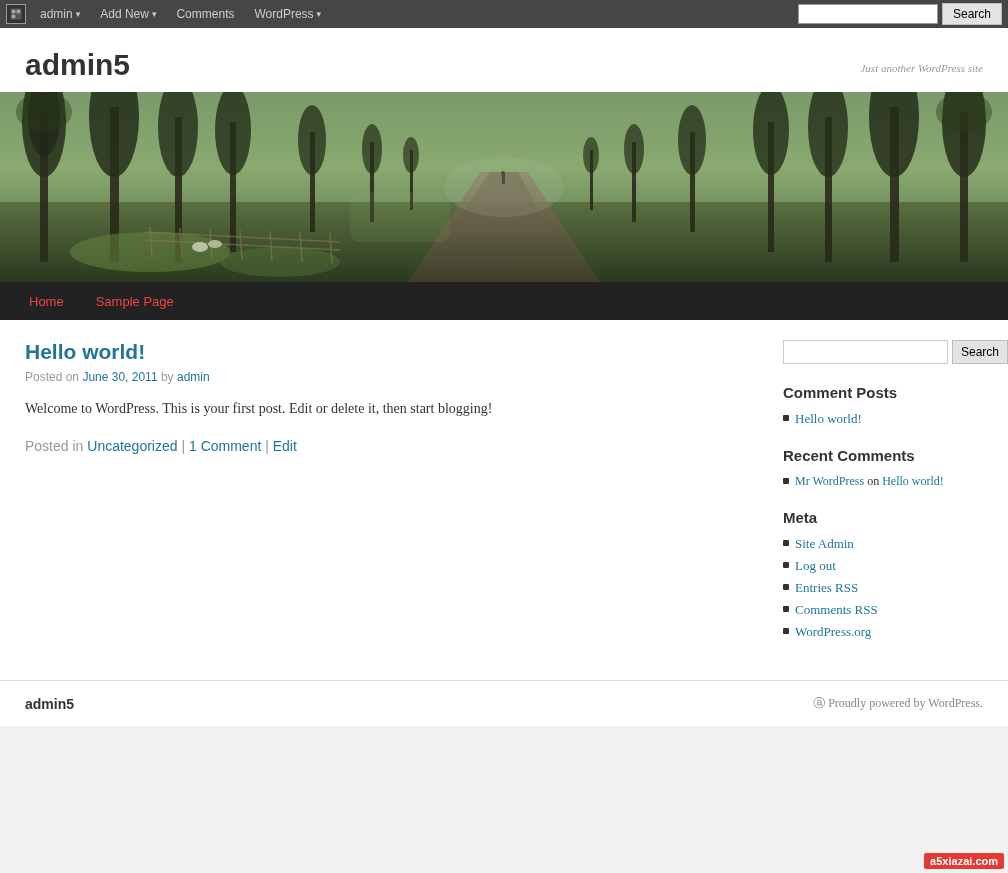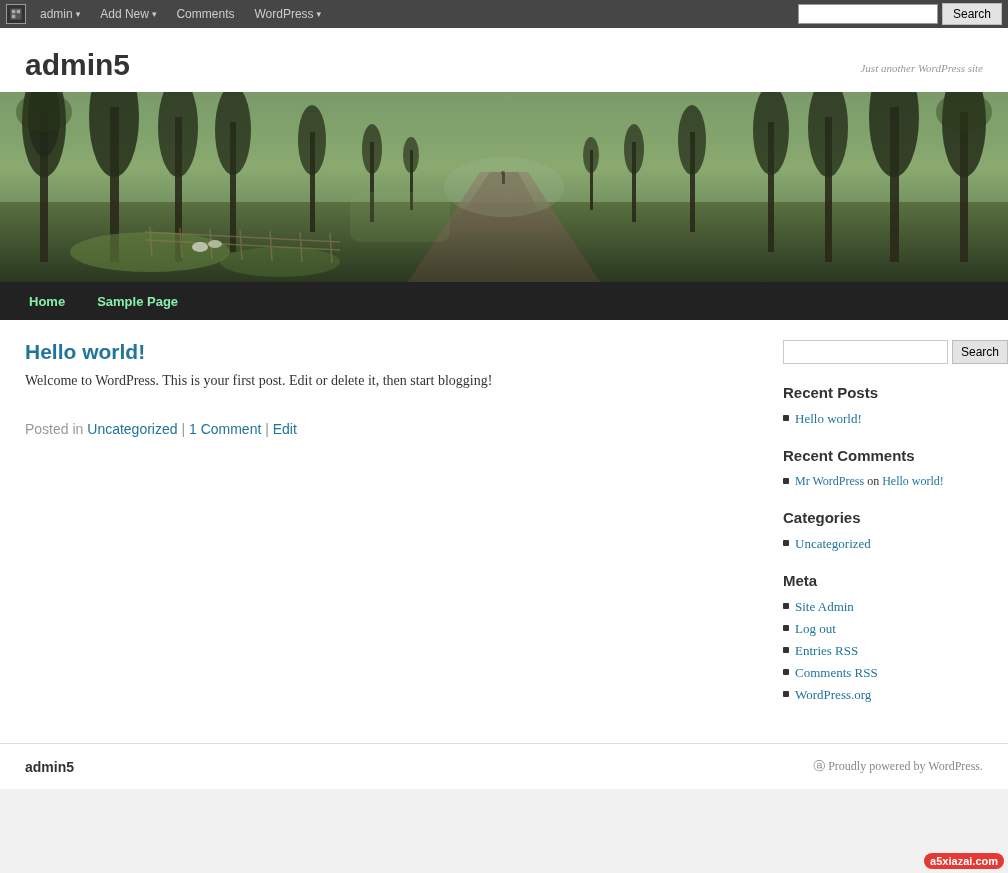--- a/index.html
+++ b/index.html
@@ -102,29 +102,28 @@
 
     
     #nav-bar {
       background: #222;
       padding: 0 25px;
       height: 38px;
       display: flex;
       align-items: center;
     }
     .nav-item {
-      color: #86efac;
+      color: #ef4444;
       font-family: Arial, sans-serif;
       font-size: 13px;
       padding: 0 16px;
       height: 34px;
       display: flex; align-items: center;
       cursor: pointer;
       text-decoration: none;
-      font-weight: bold;
     }
     .nav-item:first-child { padding-left: 4px; }
 
     
     #main-content {
       display: flex;
       padding: 20px 25px;
       gap: 18px;
       background: #fff;
     }
@@ -145,21 +144,21 @@
       font-size: 12px;
       color: #999;
       margin-bottom: 14px;
       font-family: Arial, sans-serif;
     }
     .post-meta a { color: #21759b; text-decoration: none; }
     .post-content {
       font-size: 14px;
       line-height: 1.6;
       color: #333;
-      margin-bottom: 29px;
+      margin-bottom: 18px;
     }
     .post-footer {
       font-size: 14px;
       color: #999;
       font-family: Arial, sans-serif;
     }
     .post-footer a { color: #21759b; text-decoration: none; }
 
     
     #sidebar {
@@ -247,21 +246,21 @@
     
     #watermark {
       position: fixed;
       bottom: 4px;
       right: 4px;
       background: #e53935;
       color: #fff;
       font-size: 11px;
       font-family: Arial, sans-serif;
       padding: 2px 6px;
-      border-radius: 8px;
+      border-radius: 2px;
       font-weight: bold;
       z-index: 9999;
     }
 
     
     .header-svg {
       width: 100%;
       height: 100%;
     }
   </style>
@@ -415,41 +414,47 @@
     <a class="nav-item" href="#">Sample Page</a>
   </div>
 
   <div id="main-content">
 
     <div id="posts-area">
       <div class="post">
         <div class="post-title">
           <a href="#">Hello world!</a>
         </div>
+        <div class="post-meta">
+          <span>Posted on</span>
+          <a href="#">June 30, 2011</a>
+          <span>by</span>
+          <a href="#">admin</a>
+        </div>
         <div class="post-content">Welcome to WordPress. This is your first post. Edit or delete it, then start blogging!</div>
         <div class="post-footer">
           <span>Posted in</span>
           <a href="#">Uncategorized</a>
           <span> | </span>
           <a href="#">1 Comment</a>
           <span> | </span>
           <a href="#">Edit</a>
         </div>
       </div>
     </div>
 
     <div id="sidebar">
 
       <div class="sidebar-search">
         <input type="text" style="">
         <button>Search</button>
       </div>
 
       <div class="sidebar-section">
-        <div class="sidebar-heading">Recent Posts</div>
+        <div class="sidebar-heading">Comment Posts</div>
         <ul class="sidebar-list">
           <li>
             <div class="sidebar-bullet"></div>
             <a href="#">Hello world!</a>
           </li>
         </ul>
       </div>
 
       <div class="sidebar-section">
         <div class="sidebar-heading">Recent Comments</div>
@@ -459,29 +464,20 @@
             <span class="comment-meta">
               <a href="#">Mr WordPress</a>
               <span> on </span>
               <a href="#">Hello world!</a>
             </span>
           </li>
         </ul>
       </div>
 
 
-      <div class="sidebar-section">
-        <div class="sidebar-heading">Categories</div>
-        <ul class="sidebar-list">
-          <li>
-            <div class="sidebar-bullet"></div>
-            <a href="#">Uncategorized</a>
-          </li>
-        </ul>
-      </div>
 
       <div class="sidebar-section">
         <div class="sidebar-heading">Meta</div>
         <ul class="sidebar-list">
           <li>
             <div class="sidebar-bullet"></div>
             <a href="#">Site Admin</a>
           </li>
           <li>
             <div class="sidebar-bullet"></div>

